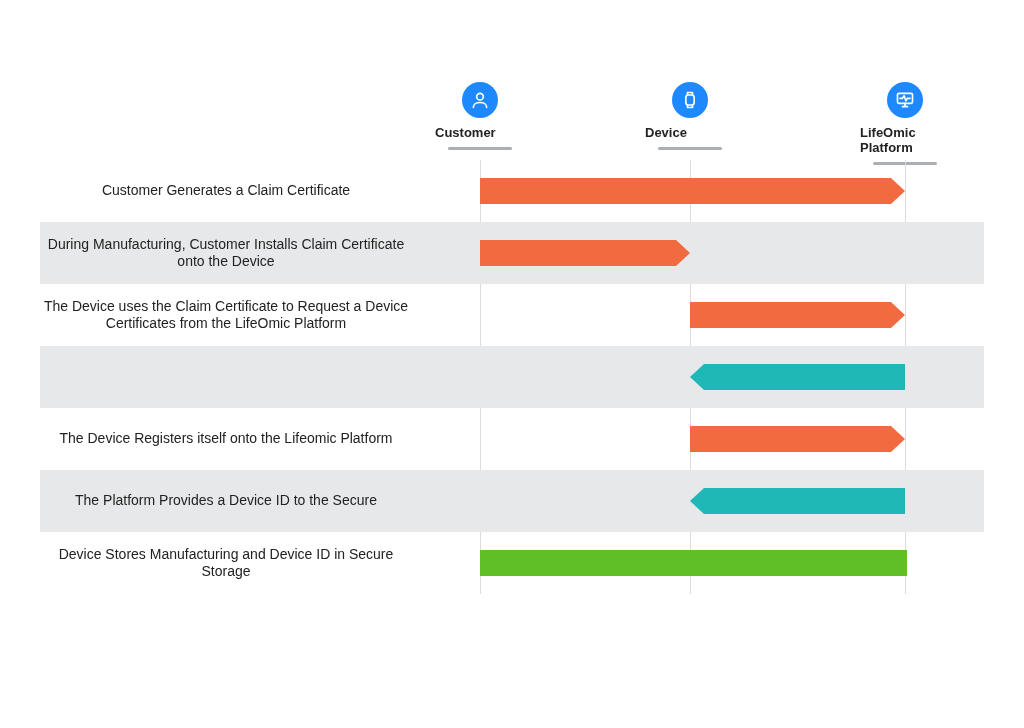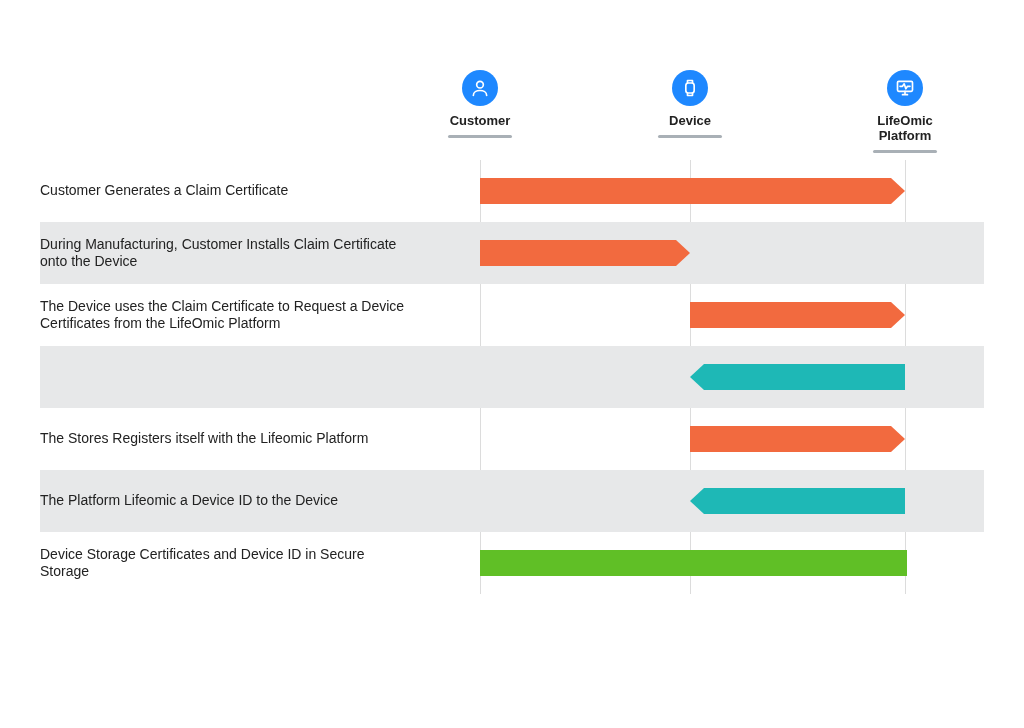--- a/index.html
+++ b/index.html
@@ -16,23 +16,23 @@
     left: 40px;
     right: 40px;
     top: 70px;
   }
   .lanes-header {
     position: relative;
     height: 90px;
   }
   .lane-head {
     position: absolute;
-    top: 0;
+    top: 12px;
     width: 90px;
-    text-align: center;
+    text-align: left;
     transform: translateX(-50%);
   }
   .lane-head .icon-circle {
     width: 36px;
     height: 36px;
     border-radius: 50%;
     background: #1e88ff;
     margin: 0 auto 8px auto;
     display: flex;
     align-items: center;
@@ -75,21 +75,21 @@
     height: 62px;
     display: flex;
     align-items: center;
   }
   .row.shade { background: #e7e8e9; padding-left: 16px; }
   .row .label-cell {
     position: absolute;
     left: 0;
     width: 400px;
     padding-right: 28px;
-    text-align: left;
+    text-align: center;
     font-size: 14px;
     line-height: 1.25;
     font-weight: 500;
     color: #222;
   }
   .arrow {
     position: absolute;
     height: 26px;
     top: 50%;
     transform: translateY(-50%);
@@ -180,33 +180,33 @@
           <div class="head-right" style="right: 0px; border-left: 14px solid rgb(242, 106, 63);"></div>
         </div>
       </div>
       <div class="row shade">
         <div class="arrow" style="left: 650px; width: 215px;">
           <div class="head-left" style="left: 0px; border-right: 14px solid rgb(30, 184, 182);"></div>
           <div class="bar" style="left: 14px; width: 201px; background: rgb(30, 184, 182);"></div>
         </div>
       </div>
       <div class="row">
-        <div class="label-cell">The Stores Registers itself with the Lifeomic Platform</div>
+        <div class="label-cell">The Device Registers itself onto the Lifeomic Platform</div>
         <div class="arrow" style="left: 650px; width: 215px;">
           <div class="bar" style="left: 0px; width: 201px; background: rgb(242, 106, 63);"></div>
           <div class="head-right" style="right: 0px; border-left: 14px solid rgb(242, 106, 63);"></div>
         </div>
       </div>
       <div class="row shade">
-        <div class="label-cell">The Platform Lifeomic a Device ID to the Device</div>
+        <div class="label-cell">The Platform Provides a Device ID to the Secure</div>
         <div class="arrow" style="left: 650px; width: 215px;">
           <div class="head-left" style="left: 0px; border-right: 14px solid rgb(30, 184, 182);"></div>
           <div class="bar" style="left: 14px; width: 201px; background: rgb(30, 184, 182);"></div>
         </div>
       </div>
       <div class="row">
-        <div class="label-cell">Device Storage Certificates and Device ID in Secure Storage</div>
+        <div class="label-cell">Device Stores Manufacturing and Device ID in Secure Storage</div>
         <div class="arrow note" style="left: 440px; width: 427px;">
           <div class="bar" style="left: 0px; right: 0px; background: rgb(96, 191, 38);"></div>
         </div>
       </div>
     </div>
 </div>
 
 </body></html>

